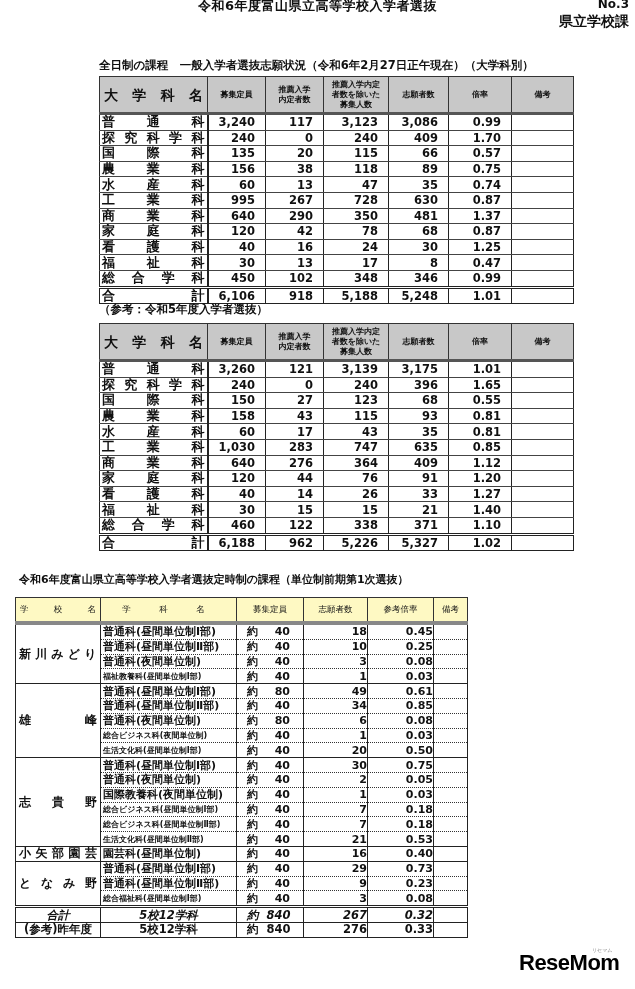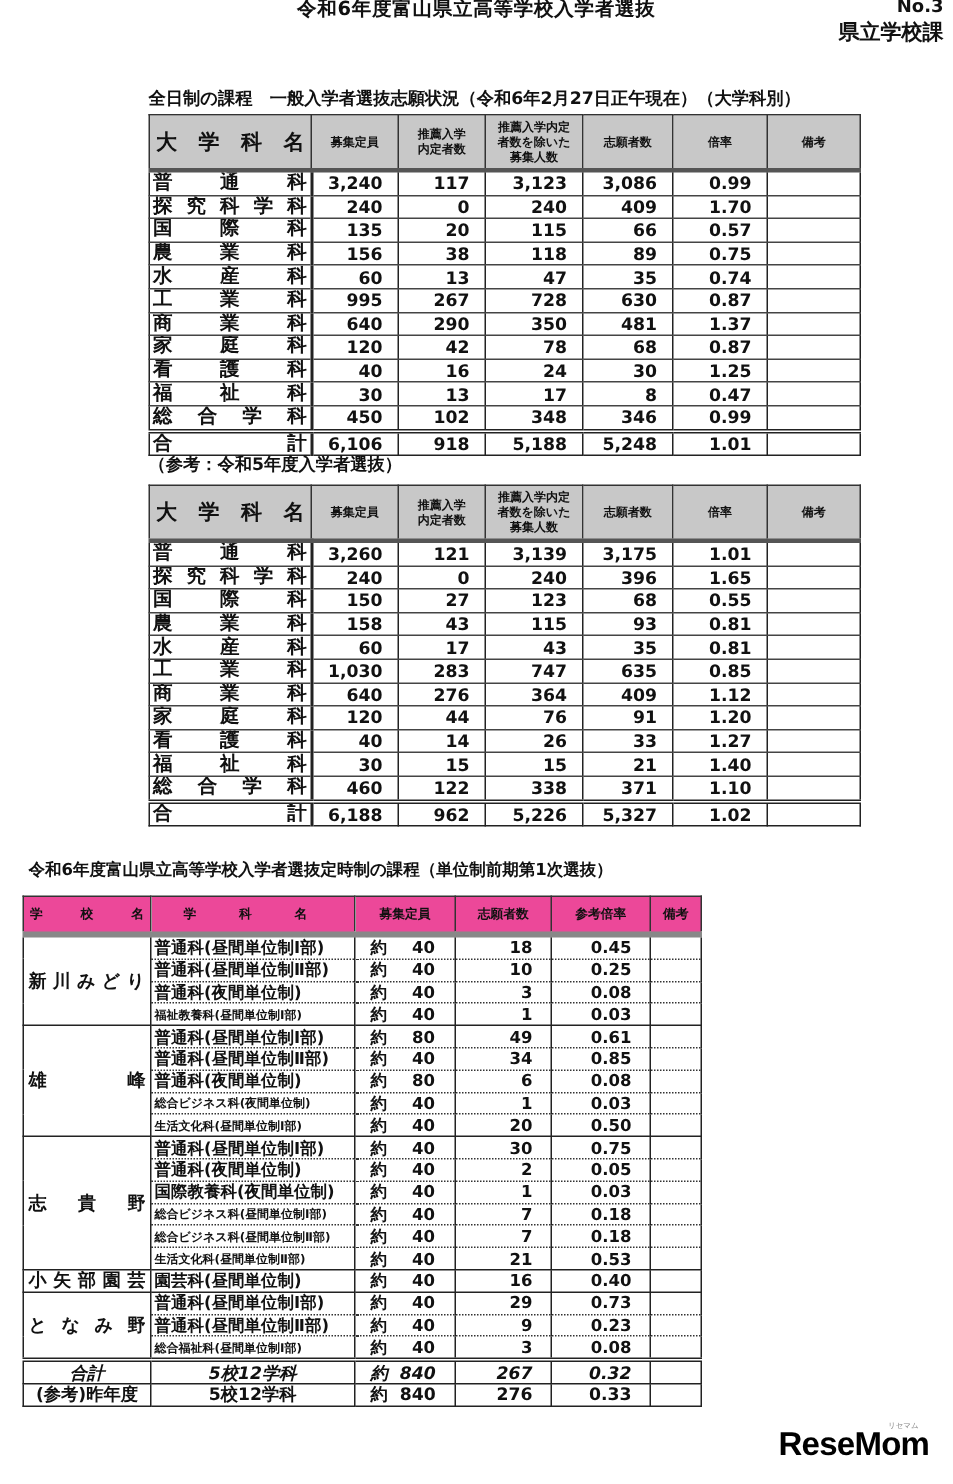--- a/index.html
+++ b/index.html
@@ -20,31 +20,31 @@
   .ft th.name { font-size:14px; text-align:justify; text-align-last:justify; padding:0 4px; }
   .ft thead tr { height:37px; }
   .ft thead { border-bottom:3px solid #555; }
   .ft td { border-left:1px solid #222; border-right:1px solid #222; border-bottom:1px solid #444; font-size:11.5px; text-align:right; padding-right:10px; height:14.6px; line-height:14px; font-weight:bold; }
   .ft td.name { text-align:justify; text-align-last:justify; padding:0 2px; font-size:13px; border-right:2px solid #222; }
   .ft tr.total td { border-top:3px double #222; border-bottom:1px solid #222; height:14px; }
   .ft td.note { padding:0; }
 
   
   .pt { left:15px; width:452px; top:597px; }
-  .pt th { background:#ec4899; border:1px solid #333; font-size:8.5px; font-weight:bold; height:23px; text-align:center; }
+  .pt th { background:#fef9c3; border:1px solid #333; font-size:8.5px; font-weight:normal; height:23px; text-align:center; }
   .pt th.sname { text-align:justify; text-align-last:justify; padding:0 4px; }
   .pt th.dname { letter-spacing:10px; }
   .pt thead { border-bottom:4px solid #888; }
   .pt td { font-size:11px; font-weight:bold; height:13.8px; line-height:13px; border-left:1px solid #222; border-right:1px solid #222; border-bottom:1px dotted #333; }
   .pt td.school { text-align:justify; text-align-last:justify; font-size:12px; padding:0 3px; border-bottom:1px solid #222; vertical-align:middle; }
   .pt td.dept { text-align:left; padding-left:2px; font-size:11px; }
   .pt td.dept.sm { font-size:8px; }
   .pt td.cap { text-align:left; padding-left:10px; }
   .pt td.cap span.num { display:inline-block; width:32px; text-align:right; }
-  .pt td.num { text-align:right; padding-right:12px; }
+  .pt td.num { text-align:right; padding-right:0; }
   .pt tr.grp-end td { border-bottom:1px solid #222; }
   .pt tr.sum td { border-bottom:1px solid #222; text-align:center; font-size:11.5px; }
   .pt tr.sum td.num { text-align:right; }
   .pt tr.sum td.cap { text-align:left; }
   .pt tr.first-sum td { border-top:3px double #222;font-style:italic; }
 
   .logo { left:519px; top:950px; font-size:22px; font-weight:bold; color:#000000; letter-spacing:-0.5px; font-family:"Liberation Sans", sans-serif; }
   .logo-sub { left:592px; top:947px; font-size:5px; color:#888; }
 </style>
 </head>

